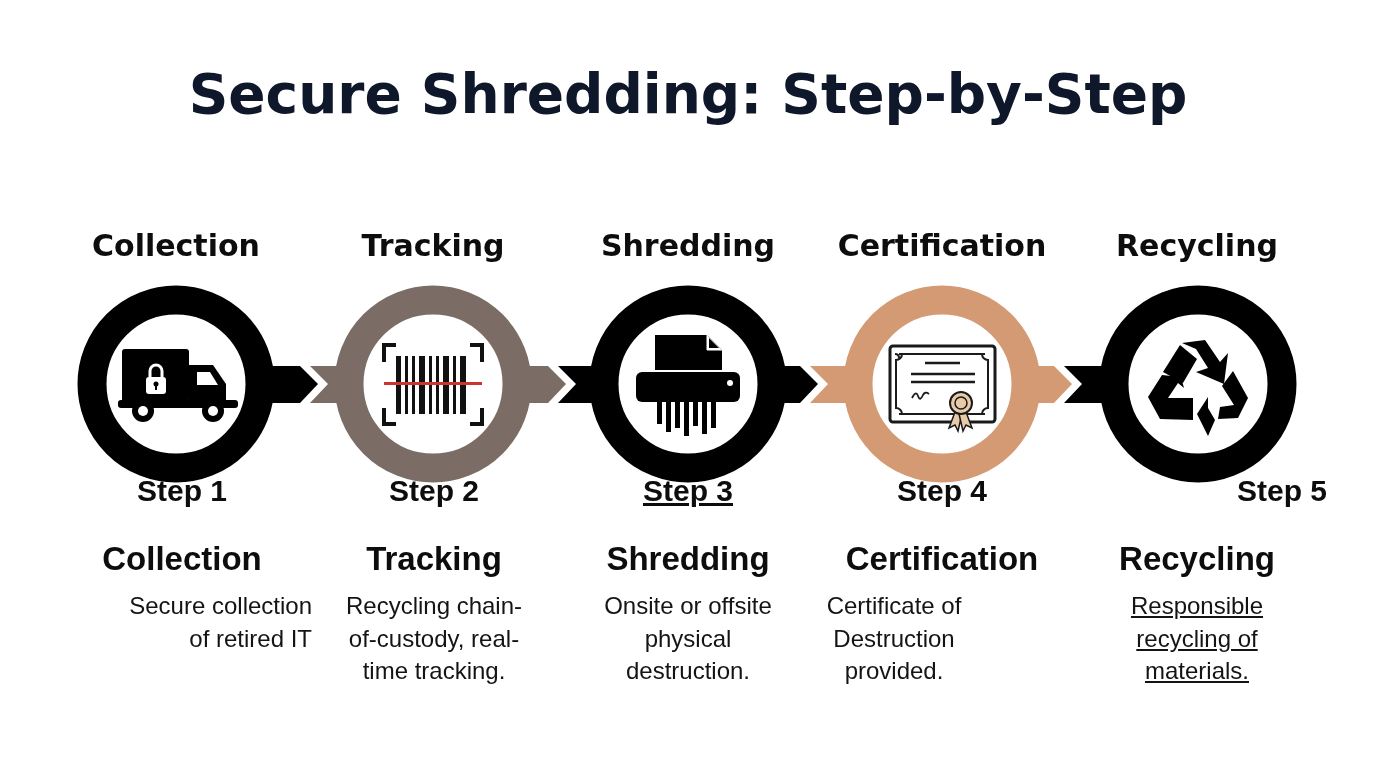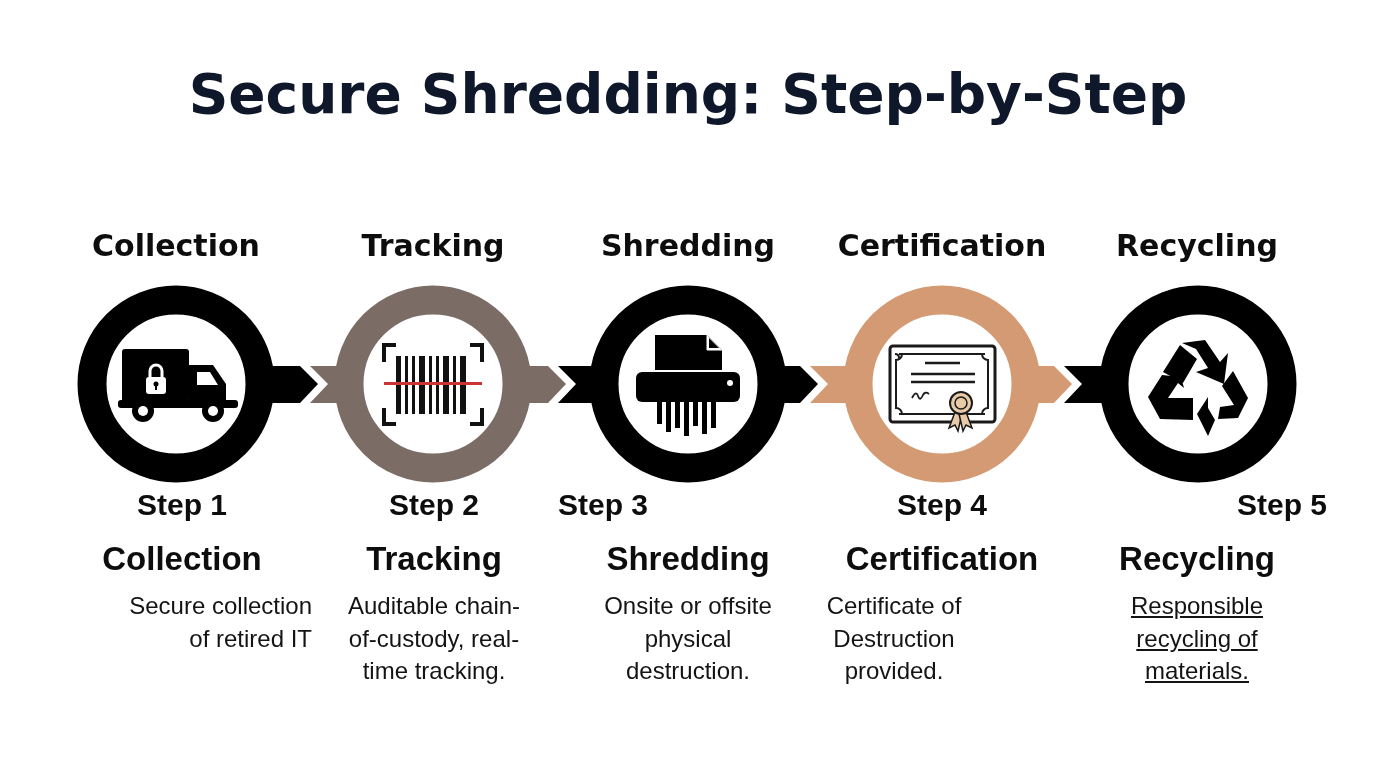--- a/index.html
+++ b/index.html
@@ -11,21 +11,21 @@
       position: absolute; left: 0; width: 1376px; top: 62px; text-align: center;
       font-family: "DejaVu Sans", sans-serif; font-weight: bold; font-size: 55px; letter-spacing: 0px;
       color: #0f172a;
     }
     .diagram { position: absolute; left: 0; top: 0; width: 1376px; height: 768px; }
     .top-label {
       position: absolute; top: 228px; font-family: "DejaVu Sans", sans-serif; font-weight: bold;
       font-size: 30px; white-space: nowrap;
     }
     .step-num {
-      position: absolute; top: 488px; font-weight: bold; font-size: 30px; white-space: nowrap;
+      position: absolute; top: 474px; font-weight: bold; font-size: 30px; white-space: nowrap;
     }
     .step-name {
       position: absolute; top: 540px; font-weight: bold; font-size: 33px; white-space: nowrap;
     }
     .step-desc {
       position: absolute; top: 590px; font-size: 24px; line-height: 32.5px; color: #141414;
     }
     .step-desc span { display: block; white-space: nowrap; }
     svg.connectors { position: absolute; left: 0; top: 0; }
   </style>
@@ -163,29 +163,29 @@
       <span>Secure collection</span>
       <span>of retired IT</span>
     </div>
   </div>
 
   <div>
     <div class="top-label" style="left:303px;width:260px;text-align:center;">Tracking</div>
     <div class="step-num" style="left:304px;width:260px;text-align:center;">Step 2</div>
     <div class="step-name" style="left:304px;width:260px;text-align:center;">Tracking</div>
     <div class="step-desc" style="left:304px;width:260px;text-align:center;">
-      <span>Auditable chain-</span>
+      <span>Recycling chain-</span>
       <span>of-custody, real-</span>
       <span>time tracking.</span>
     </div>
   </div>
 
   <div>
     <div class="top-label" style="left:558px;width:260px;text-align:center;">Shredding</div>
-    <div class="step-num" style="left:558px;width:260px;text-align:left;">Step 3</div>
+    <div class="step-num" style="left:558px;width:260px;text-align:center;text-decoration:underline;">Step 3</div>
     <div class="step-name" style="left:558px;width:260px;text-align:center;">Shredding</div>
     <div class="step-desc" style="left:558px;width:260px;text-align:center;">
       <span>Onsite or offsite</span>
       <span>physical</span>
       <span>destruction.</span>
     </div>
   </div>
 
   <div>
     <div class="top-label" style="left:812px;width:260px;text-align:center;">Certification</div>

